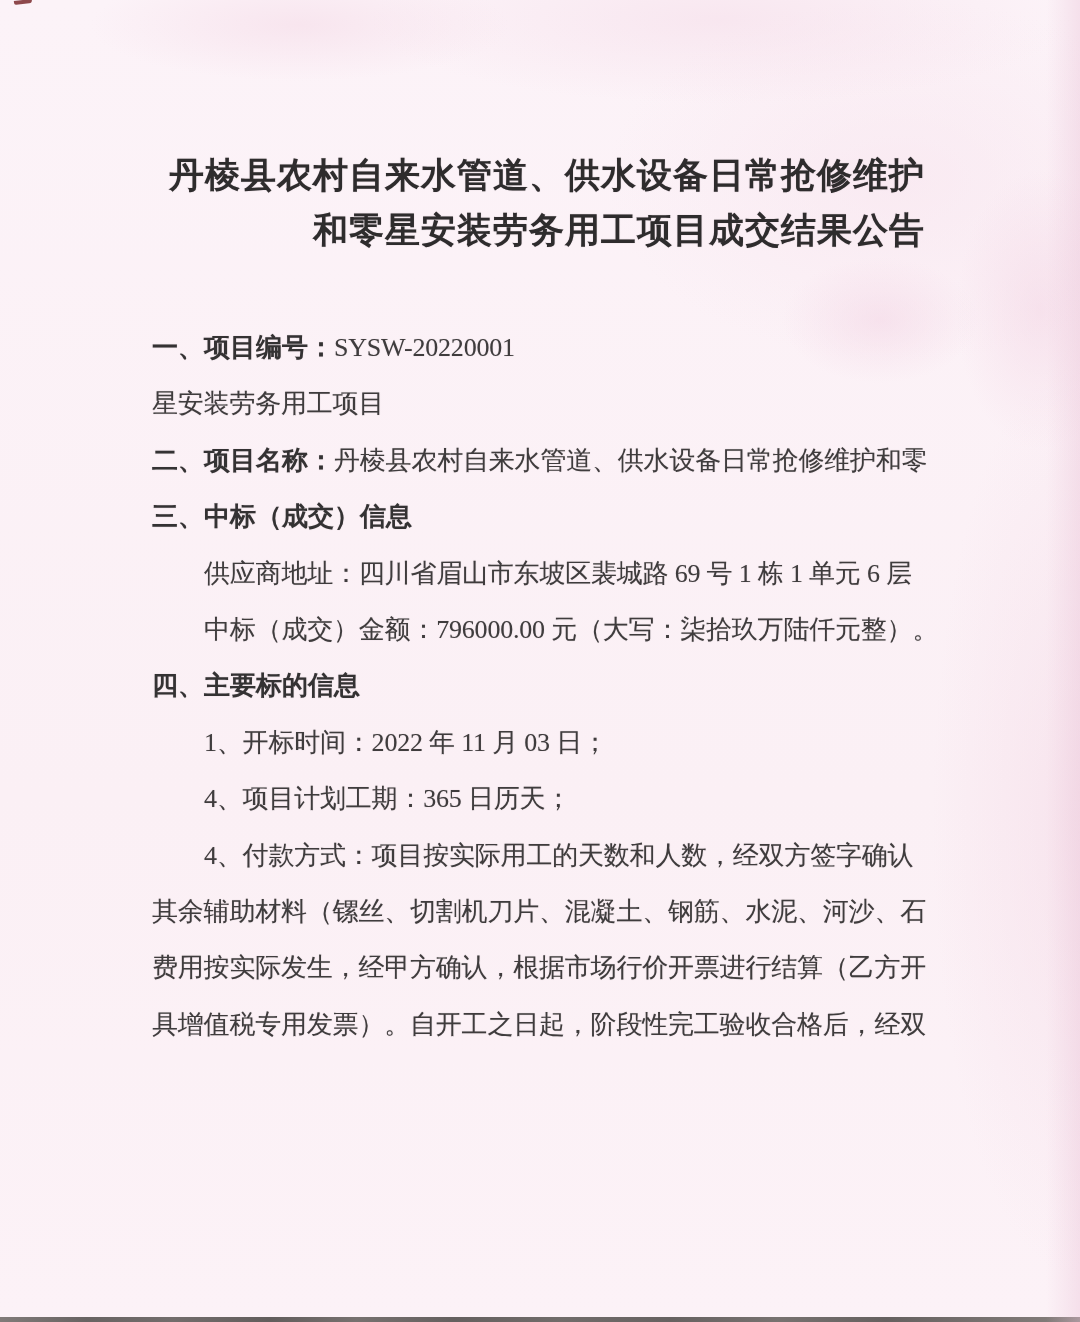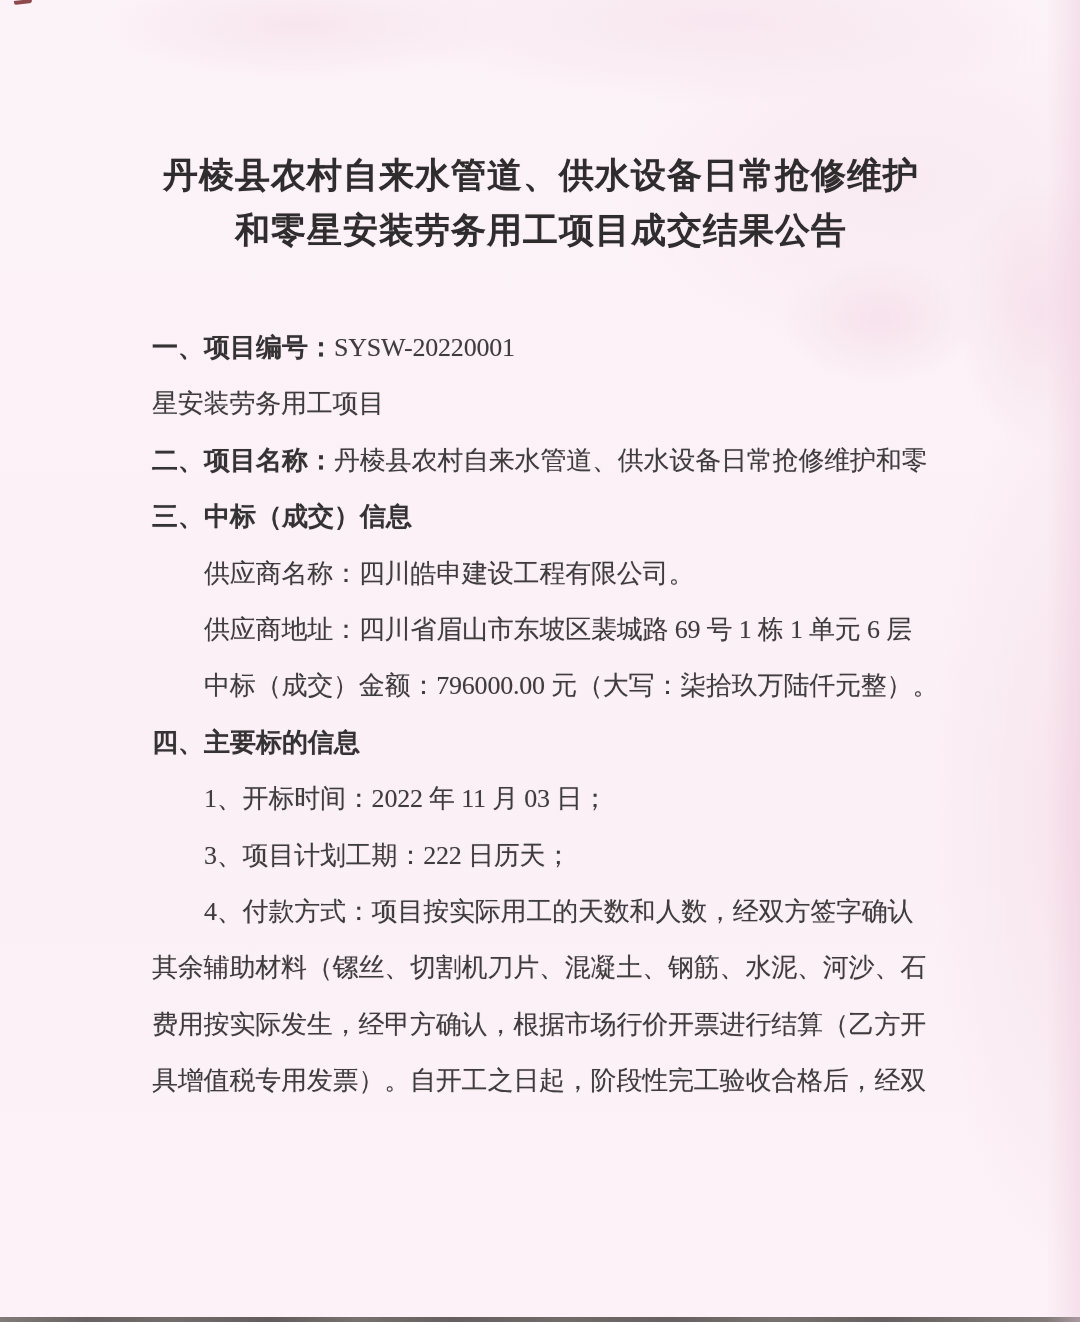--- a/index.html
+++ b/index.html
@@ -24,21 +24,21 @@
     background:linear-gradient(to right, rgba(236,198,218,0), rgba(233,193,214,0.38));
     pointer-events:none;
   }
   .corner-mark{
     position:absolute;left:14px;top:0;width:18px;height:4px;
     background:#7a2a2e;border-radius:0 0 3px 2px;transform:rotate(-6deg);
     opacity:.85;
   }
   .title-block{
     position:absolute;left:157px;right:155px;top:148px;
-    text-align:center;color:#2e2c2d;
+    text-align:right;color:#2e2c2d;
     font-weight:700;font-size:35px;line-height:55px;letter-spacing:1px;
     text-shadow:0 0 1px rgba(60,50,55,.35);
   }
   .content{
     position:absolute;left:152px;right:150px;top:315px;
     color:#3f3c3d;font-size:26px;
     text-shadow:0 0 1px rgba(70,64,66,.30);
     letter-spacing:-0.2px;
   }
   .line{height:56.4px;line-height:65px;white-space:nowrap;}
@@ -66,26 +66,25 @@
   <div class="title-block">
     <div>丹棱县农村自来水管道、供水设备日常抢修维护</div>
     <div>和零星安装劳务用工项目成交结果公告</div>
   </div>
 
   <div class="content">
     <div class="line"><span class="prefix">一、项目编号：</span><span>SYSW-20220001</span></div>
     <div class="line"><span>星安装劳务用工项目</span></div>
     <div class="line"><span class="prefix">二、项目名称：</span><span>丹棱县农村自来水管道、供水设备日常抢修维护和零</span></div>
     <div class="line"><span class="prefix">三、中标（成交）信息</span></div>
-    <div class="line indent"><span>供应商名称：四川皓申建设工程有限公司。</span></div>
     <div class="line indent"><span>供应商地址：四川省眉山市东坡区裴城路 69 号 1 栋 1 单元 6 层</span></div>
     <div class="line indent"><span>中标（成交）金额：796000.00 元（大写：柒拾玖万陆仟元整）。</span></div>
     <div class="line"><span class="prefix">四、主要标的信息</span></div>
     <div class="line indent"><span>1、开标时间：2022 年 11 月 03 日；</span></div>
-    <div class="line indent"><span>3、项目计划工期：222 日历天；</span></div>
+    <div class="line indent"><span>4、项目计划工期：365 日历天；</span></div>
     <div class="line indent"><span>4、付款方式：项目按实际用工的天数和人数，经双方签字确认</span></div>
     <div class="line"><span>其余辅助材料（镙丝、切割机刀片、混凝土、钢筋、水泥、河沙、石</span></div>
     <div class="line"><span>费用按实际发生，经甲方确认，根据市场行价开票进行结算（乙方开</span></div>
     <div class="line"><span>具增值税专用发票）。自开工之日起，阶段性完工验收合格后，经双</span></div>
   </div>
 
   <div class="cut-line"></div>
   <div class="scan-right-edge"></div>
 </div>
 

